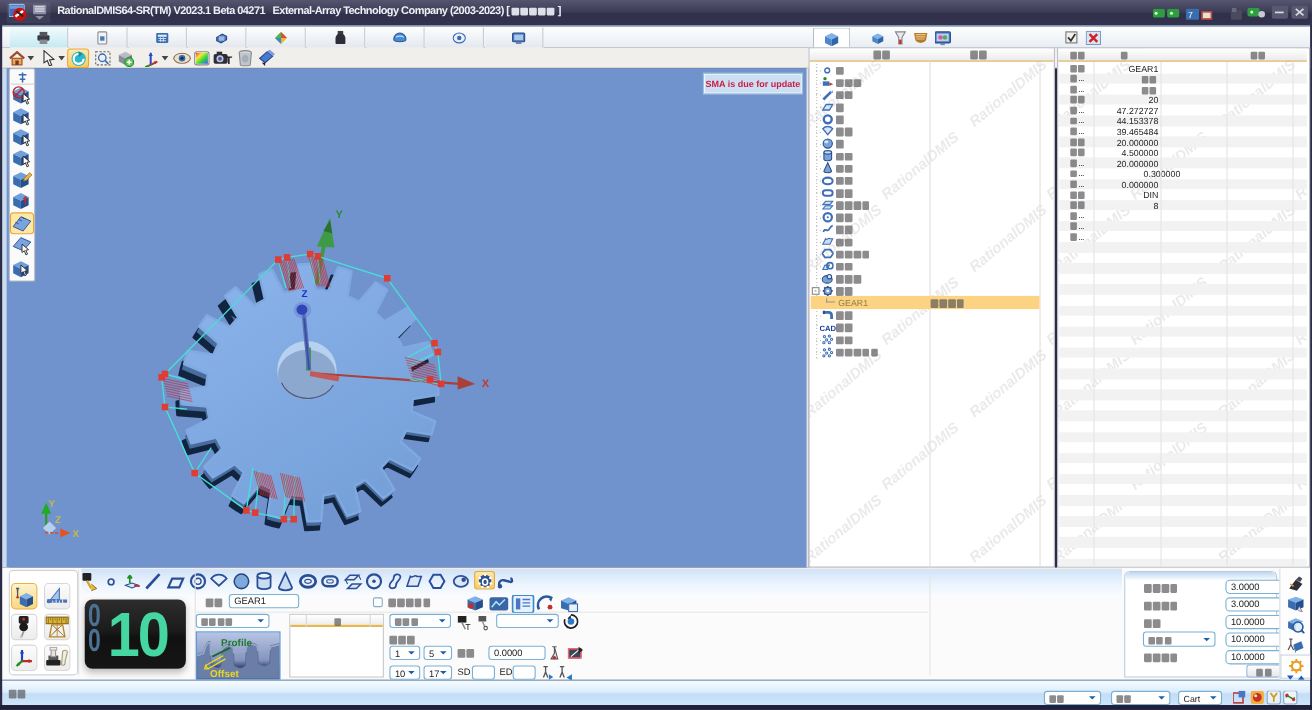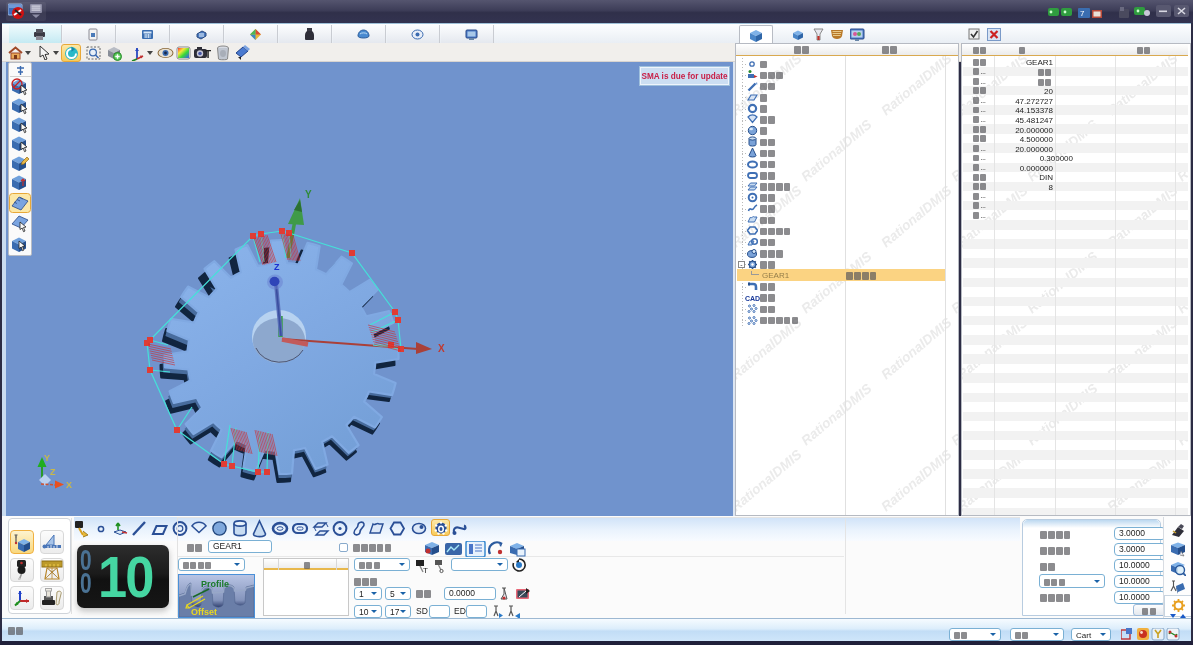--- a/index.html
+++ b/index.html
@@ -44,20 +44,21 @@
     <path d="M6 12 L13 7" stroke="#fff" stroke-width="2"></path>
     <path d="M7 7 L13 12" stroke="#222" stroke-width="2"></path>
   </svg>
   <svg class="abs" style="left:28px;top:4px" width="16" height="14">
     <rect x="2" y="0" width="12" height="9" rx="1" fill="#8d8da5"></rect>
     <rect x="3.5" y="1.5" width="9" height="1.2" fill="#d8d8e4"></rect>
     <rect x="3.5" y="3.5" width="9" height="1.2" fill="#d8d8e4"></rect>
     <rect x="3.5" y="5.5" width="9" height="1.2" fill="#d8d8e4"></rect>
     <path d="M4 10.5 L12 10.5 L8 14 Z" fill="#8d8da5"></path>
   </svg>
+  <div class="txt">RationalDMIS64-SR(TM) V2023.1 Beta 04271&nbsp;&nbsp;&nbsp;External-Array Technology Company (2003-2023) [ <i class="c w"></i><i class="c w"></i><i class="c w"></i><i class="c w"></i><i class="c w"></i> ]</div>
   <svg class="abs" style="left:1048px;top:8px" width="26" height="12">
       <rect x="0" y="0" width="11" height="8" rx="2" fill="#2f9c3f"></rect>
       <rect x="13" y="0" width="11" height="8" rx="2" fill="#2f9c3f"></rect>
       <circle cx="3" cy="4" r="1.4" fill="#d0ffd0"></circle>
       <circle cx="17" cy="4" r="1.4" fill="#d0ffd0"></circle>
     </svg>
   <svg class="abs" style="left:1078px;top:7px" width="30" height="13">
       <rect x="0" y="1" width="12" height="10" rx="1" fill="#3a6db0"></rect>
       <text x="2" y="9" font-size="8" fill="#fff">7</text>
       <rect x="14" y="3" width="10" height="8" fill="#b84a3a"></rect>
@@ -625,21 +626,21 @@
       <div class="abs" style="left:76px;top:23.9px"><i class="c sm"></i><i class="c sm"></i></div>
       <div class="abs" style="left:11px;top:33.5px;height:8px;line-height:8px"><i class="c sm"></i><span style="font-size:8px;color:#333;letter-spacing:-0.5px">...</span></div>
       <div class="abs" style="left:76px;top:33.5px"><i class="c sm"></i><i class="c sm"></i></div>
       <div class="abs" style="left:11px;top:43.0px;height:8px;line-height:8px"><i class="c sm"></i><i class="c sm"></i></div>
       <div class="abs" style="left:0;top:43.1px;width:91px;text-align:right;font-size:8px;color:#222">20</div>
       <div class="abs" style="left:11px;top:52.6px;height:8px;line-height:8px"><i class="c sm"></i><span style="font-size:8px;color:#333;letter-spacing:-0.5px">...</span></div>
       <div class="abs" style="left:0;top:52.7px;width:91px;text-align:right;font-size:8px;color:#222">47.272727</div>
       <div class="abs" style="left:11px;top:62.2px;height:8px;line-height:8px"><i class="c sm"></i><span style="font-size:8px;color:#333;letter-spacing:-0.5px">...</span></div>
       <div class="abs" style="left:0;top:62.3px;width:91px;text-align:right;font-size:8px;color:#222">44.153378</div>
       <div class="abs" style="left:11px;top:71.8px;height:8px;line-height:8px"><i class="c sm"></i><span style="font-size:8px;color:#333;letter-spacing:-0.5px">...</span></div>
-      <div class="abs" style="left:0;top:71.9px;width:91px;text-align:right;font-size:8px;color:#222">45.481247</div>
+      <div class="abs" style="left:0;top:71.9px;width:91px;text-align:right;font-size:8px;color:#222">39.465484</div>
       <div class="abs" style="left:11px;top:81.4px;height:8px;line-height:8px"><i class="c sm"></i><i class="c sm"></i></div>
       <div class="abs" style="left:0;top:81.5px;width:91px;text-align:right;font-size:8px;color:#222">20.000000</div>
       <div class="abs" style="left:11px;top:90.9px;height:8px;line-height:8px"><i class="c sm"></i><i class="c sm"></i></div>
       <div class="abs" style="left:0;top:91.0px;width:91px;text-align:right;font-size:8px;color:#222">4.500000</div>
       <div class="abs" style="left:11px;top:100.5px;height:8px;line-height:8px"><i class="c sm"></i><span style="font-size:8px;color:#333;letter-spacing:-0.5px">...</span></div>
       <div class="abs" style="left:0;top:100.6px;width:91px;text-align:right;font-size:8px;color:#222">20.000000</div>
       <div class="abs" style="left:11px;top:110.1px;height:8px;line-height:8px"><i class="c sm"></i><span style="font-size:8px;color:#333;letter-spacing:-0.5px">...</span></div>
       <div class="abs" style="left:0;top:110.2px;width:111px;text-align:right;font-size:8px;color:#222">0.300000</div>
       <div class="abs" style="left:11px;top:119.7px;height:8px;line-height:8px"><i class="c sm"></i><span style="font-size:8px;color:#333;letter-spacing:-0.5px">...</span></div>
       <div class="abs" style="left:0;top:119.8px;width:91px;text-align:right;font-size:8px;color:#222">0.000000</div>

